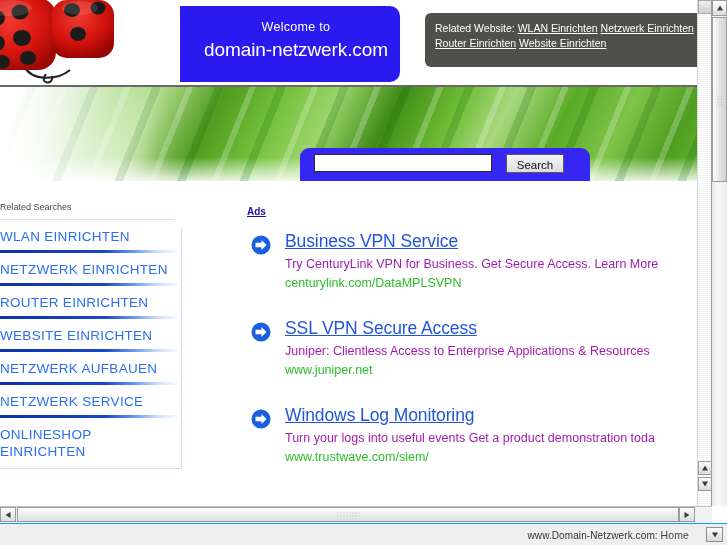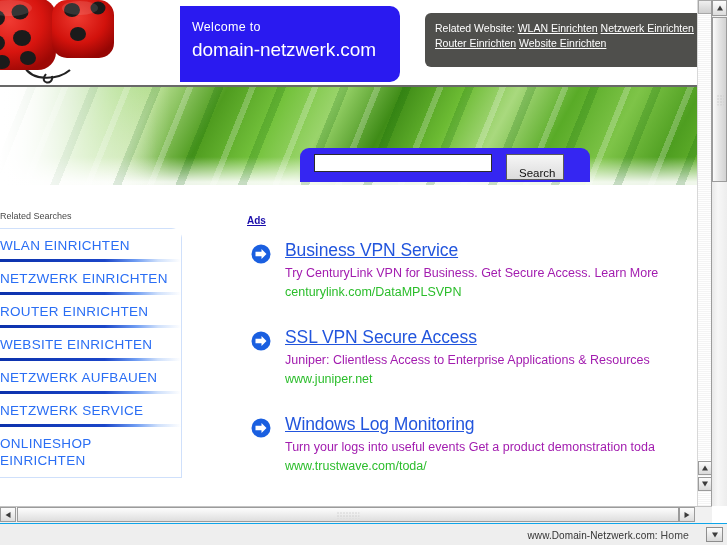--- a/index.html
+++ b/index.html
@@ -202,20 +202,21 @@
   
   .welcome {
     position: absolute;
     left: 180px; top: 6px;
     width: 220px; height: 76px;
     background: #2a1af0;
     border-radius: 0 10px 10px 0;
     color: #ffffff;
     box-sizing: border-box;
     padding: 14px 0 0 12px;
+    text-align: center;
   }
   .welcome .w1 {
     font-size: 12.5px;
     letter-spacing: 0.3px;
     margin-bottom: 5px;
   }
   .welcome .w2 {
     font-size: 19px;
     letter-spacing: -0.1px;
   }
@@ -262,27 +263,27 @@
     position: absolute;
     left: 206px; top: 6px;
     width: 58px; height: 19px;
     background: linear-gradient(to bottom,#f6f6f6,#dcdcdc);
     border: 1px solid #5a5a5a;
     font-size: 11.5px;
     color: #111111;
     font-family: "Liberation Sans", sans-serif;
     cursor: pointer;
     box-sizing: border-box;
-    padding: 12px;
+    padding: 4px;
   }
 
   
   .body-area {
     position: absolute;
-    left: 0; top: 190px;
+    left: 0; top: 181px;
     width: 712px; height: 316px;
     background: #ffffff;
   }
 
   
   .sidebar {
     position: absolute;
     left: -10px; top: 22px;
     width: 192px;
   }
@@ -495,21 +496,21 @@
 
         <div class="ad">
           <span class="ad-icon">
             <svg width="20" height="20" viewBox="0 0 20 20">
               <circle cx="10" cy="10" r="9.5" fill="#1a5fe0"></circle>
               <path d="M4.5 7.8 h6 V5.1 l5 4.9 -5 4.9 v-2.7 h-6 z" fill="#ffffff"></path>
             </svg>
           </span>
           <a href="#" class="ad-title">Windows Log Monitoring</a>
           <div class="ad-desc">Turn your logs into useful events Get a product demonstration toda</div>
-          <div class="ad-url">www.trustwave.com/toda/</div>
+          <div class="ad-url">www.trustwave.com/siem/</div>
         </div>
       </div>
 
     </div>
   </div>
 
   <div class="inner-vscroll">
     <div class="inner-top-thumb"></div>
     <div class="inner-btn" style="top:461px;">
       <span class="arr arr-up"></span>

